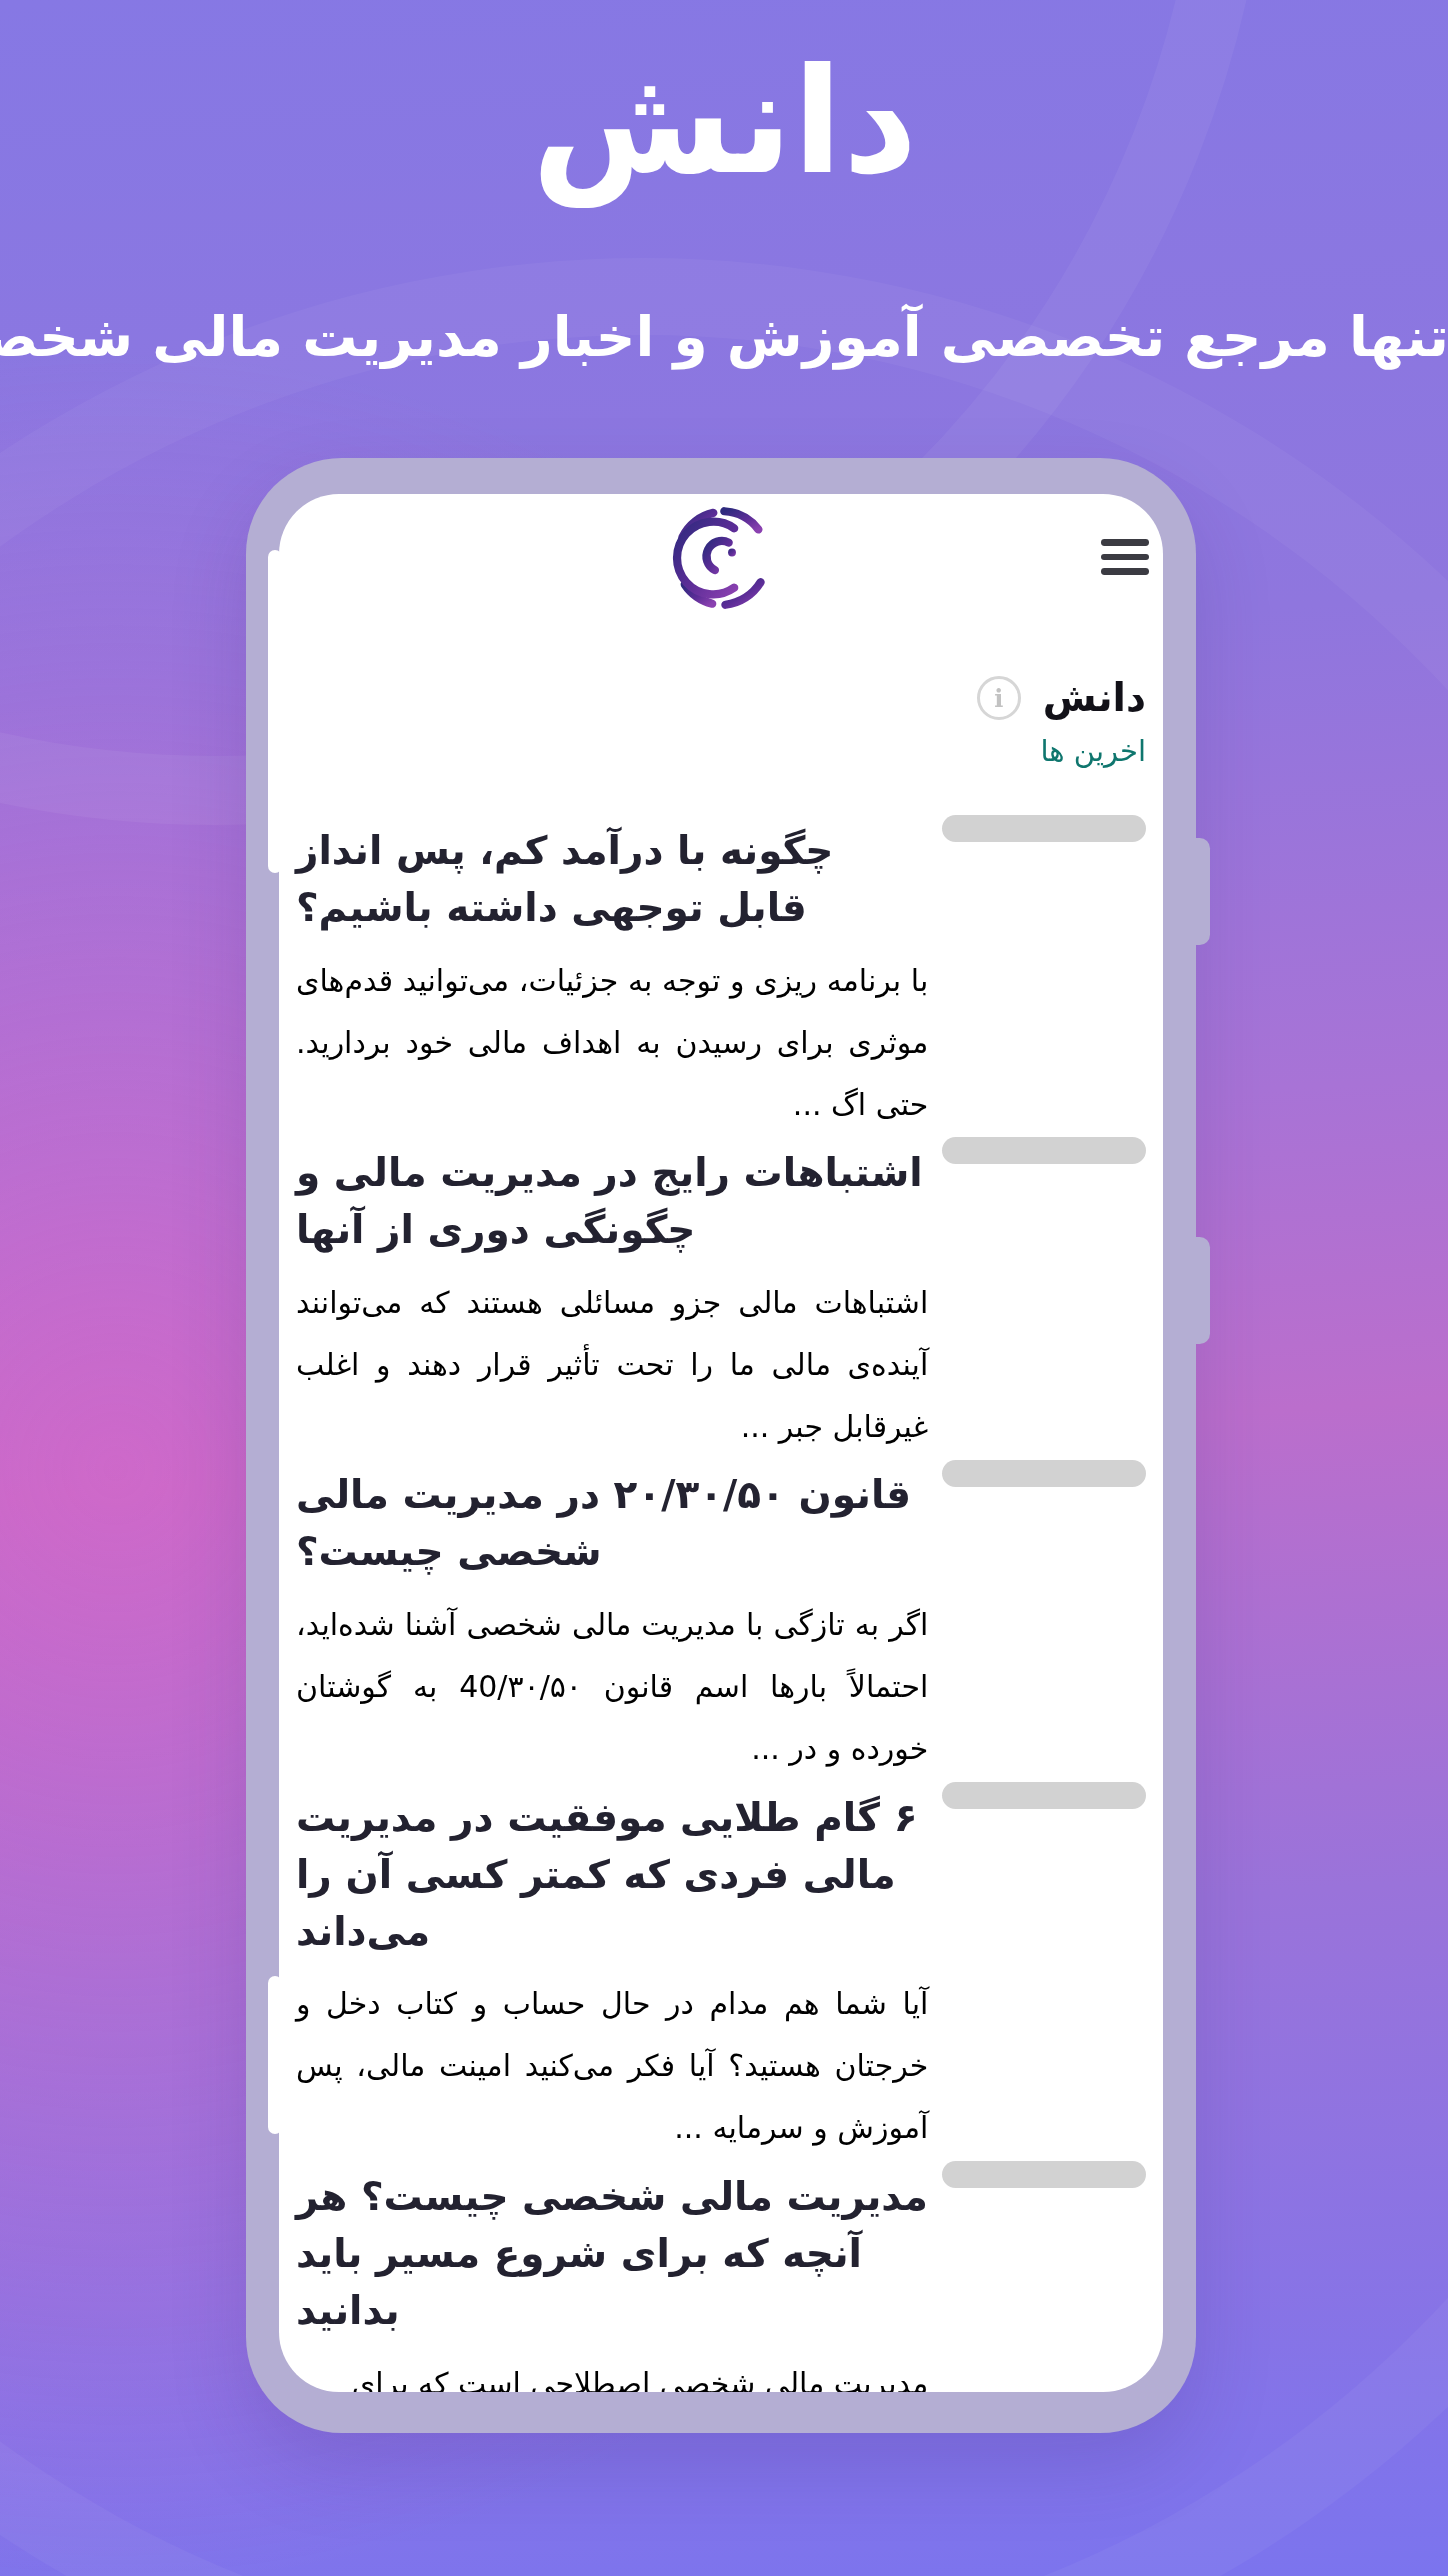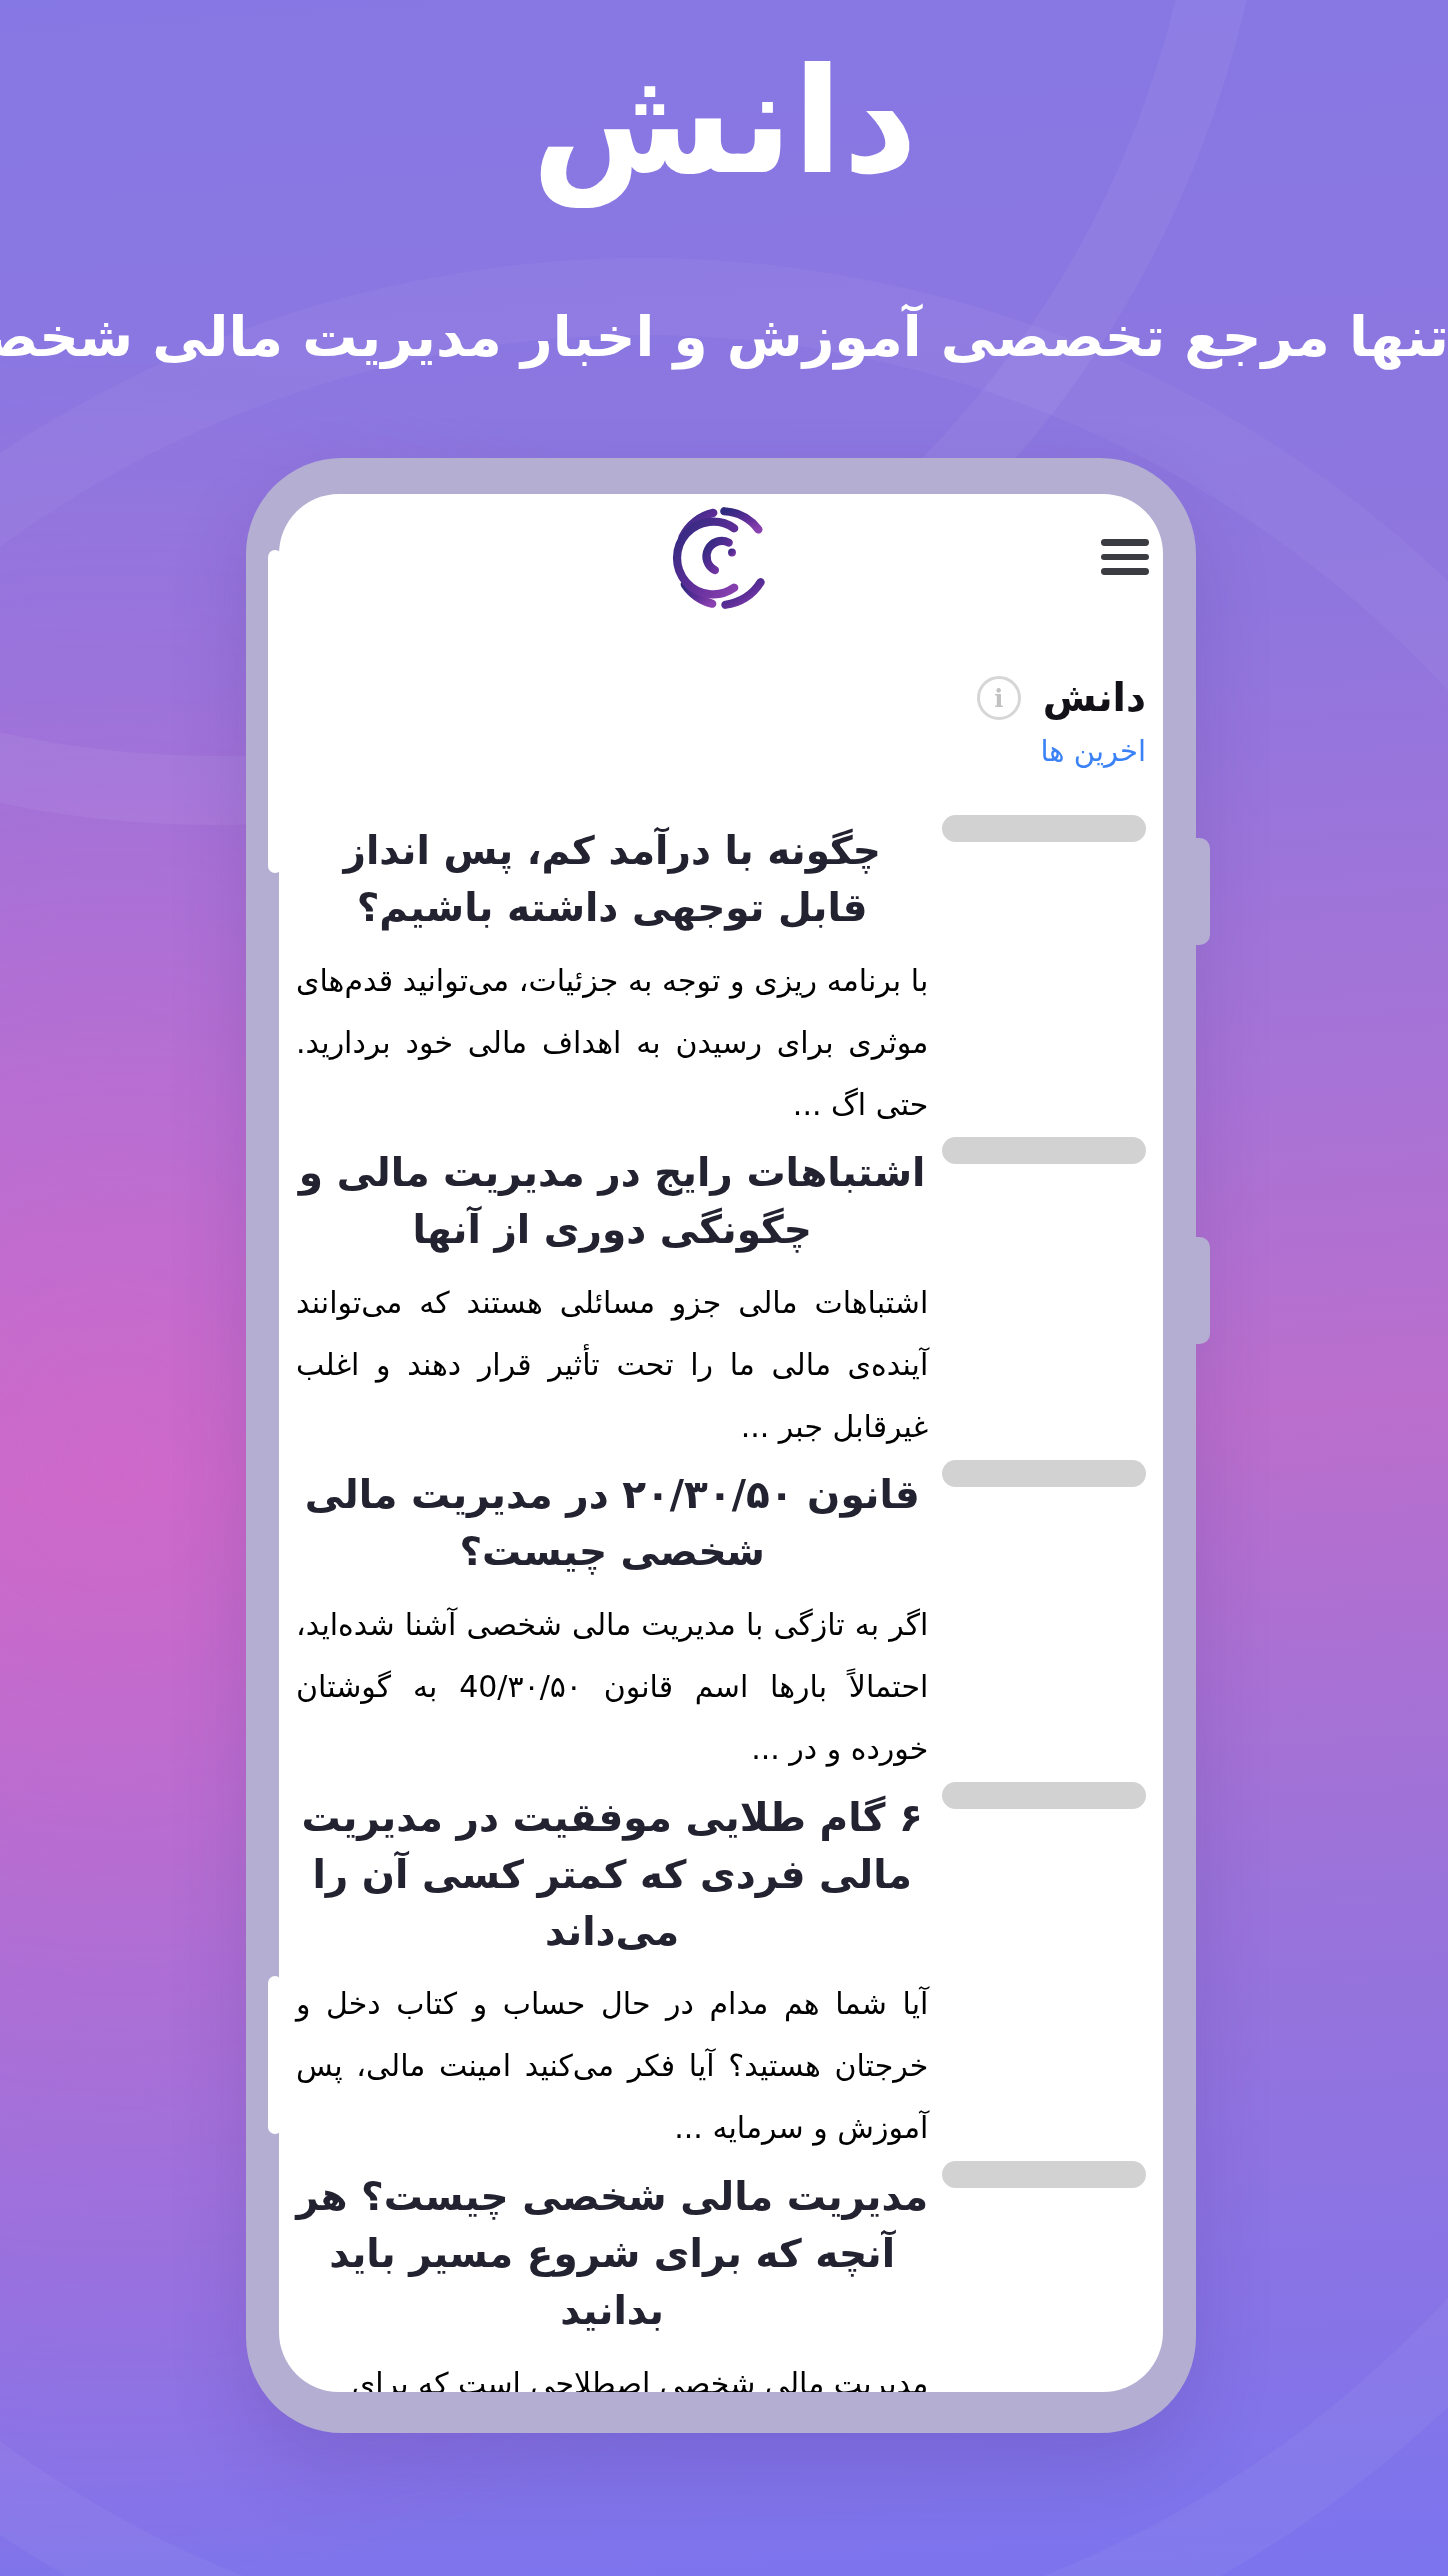--- a/index.html
+++ b/index.html
@@ -52,28 +52,28 @@
 
   
   .section-head{margin-top:60px;}
   .section-row1{display:flex;align-items:center;gap:22px;}
   .section-title{margin:0;font-size:39px;font-weight:bold;color:#121118;line-height:48px;}
   .info-icon{
     width:38px;height:38px;border:3.4px solid #d6d6d6;border-radius:50%;
     display:flex;align-items:center;justify-content:center;
     color:#c2c2c2;font-size:24px;font-weight:bold;font-family:"DejaVu Serif",serif;
   }
-  .section-sub{font-size:29px;color:#3b82f6;line-height:38px;margin-top:10.3px;}
+  .section-sub{font-size:29px;color:#0f766e;line-height:38px;margin-top:10.3px;}
 
   
   .articles{margin-top:43px;}
   .article{display:flex;gap:13.7px;align-items:flex-start;cursor:pointer;}
   .thumb{flex:0 0 204px;height:27px;border-radius:13.7px;background:#d2d2d2;margin-top:1.7px;}
   .article-text{flex:1;min-width:0;padding-top:8.6px;}
-  .article-title{margin:0;font-size:39px;font-weight:bold;color:#232230;line-height:57px;text-align:center;}
+  .article-title{margin:0;font-size:39px;font-weight:bold;color:#232230;line-height:57px;text-align:left;}
   .article-excerpt{margin:13.7px 0 0 0;font-size:30px;color:#000000;line-height:62px;text-align:justify;}
 </style>
 </head>
 <body>
 
 <div class="ring ring2"></div>
 <div class="ring ring1"></div>
 
 <h1 class="hero-title" dir="rtl">دانش</h1>
 <h2 class="hero-subtitle" dir="rtl">تنها مرجع  تخصصی آموزش و اخبار مدیریت مالی شخصی</h2>

